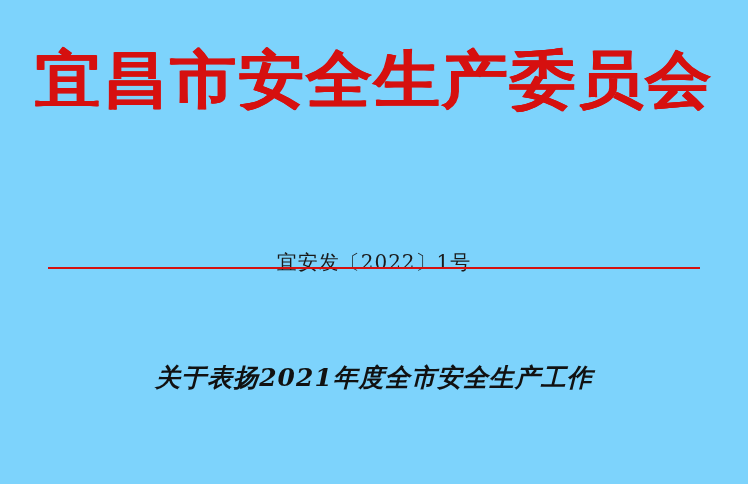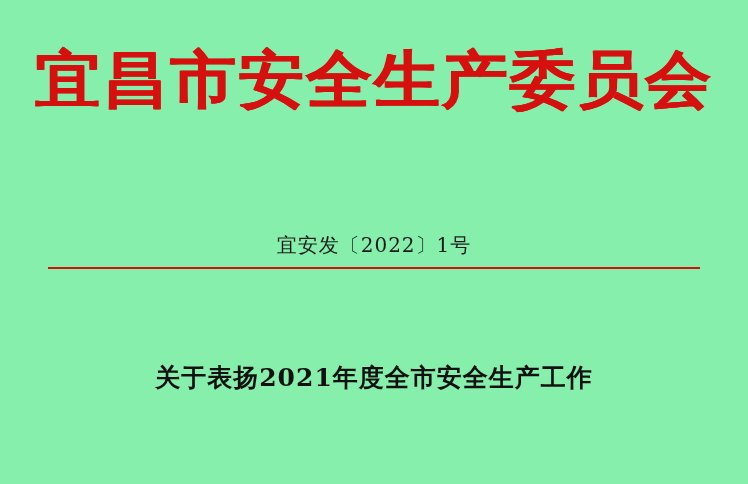--- a/index.html
+++ b/index.html
@@ -10,21 +10,21 @@
     width: 748px;
     height: 484px;
     background: #fefefe;
     font-family: "Liberation Serif", serif;
     overflow: hidden;
   }
   .page {
     position: relative;
     width: 748px;
     height: 484px;
-    background: #86efac;
+    background: #7dd3fc;
     box-sizing: border-box;
   }
 
   
   .masthead {
     position: absolute;
     top: 44px;
     left: 0;
     width: 100%;
     text-align: center;
@@ -37,21 +37,21 @@
     letter-spacing: 2px;
     line-height: 1.15;
     white-space: nowrap;
     transform: scaleX(1.06);
     text-shadow: 0.6px 0 0 #d6100f, -0.6px 0 0 #d6100f;
   }
 
   
   .docnum {
     position: absolute;
-    top: 232px;
+    top: 249px;
     left: 0;
     width: 100%;
     text-align: center;
     font-family: "DejaVu Serif", "Liberation Serif", serif;
     font-size: 20px;
     color: #1a1a1a;
     letter-spacing: 1px;
   }
 
   
@@ -73,20 +73,21 @@
     text-align: center;
     font-family: "DejaVu Serif", "Liberation Serif", serif;
     font-weight: bold;
     font-size: 25px;
     color: #111111;
     line-height: 1.85;
     letter-spacing: 1px;
   }
   .doc-title-line {
     display: block;
+    font-style: italic;
   }
 </style>
 </head>
 <body>
 
 <div class="page">
 
   <div class="masthead">
     <div class="masthead-title">宜昌市安全生产委员会</div>
   </div>

